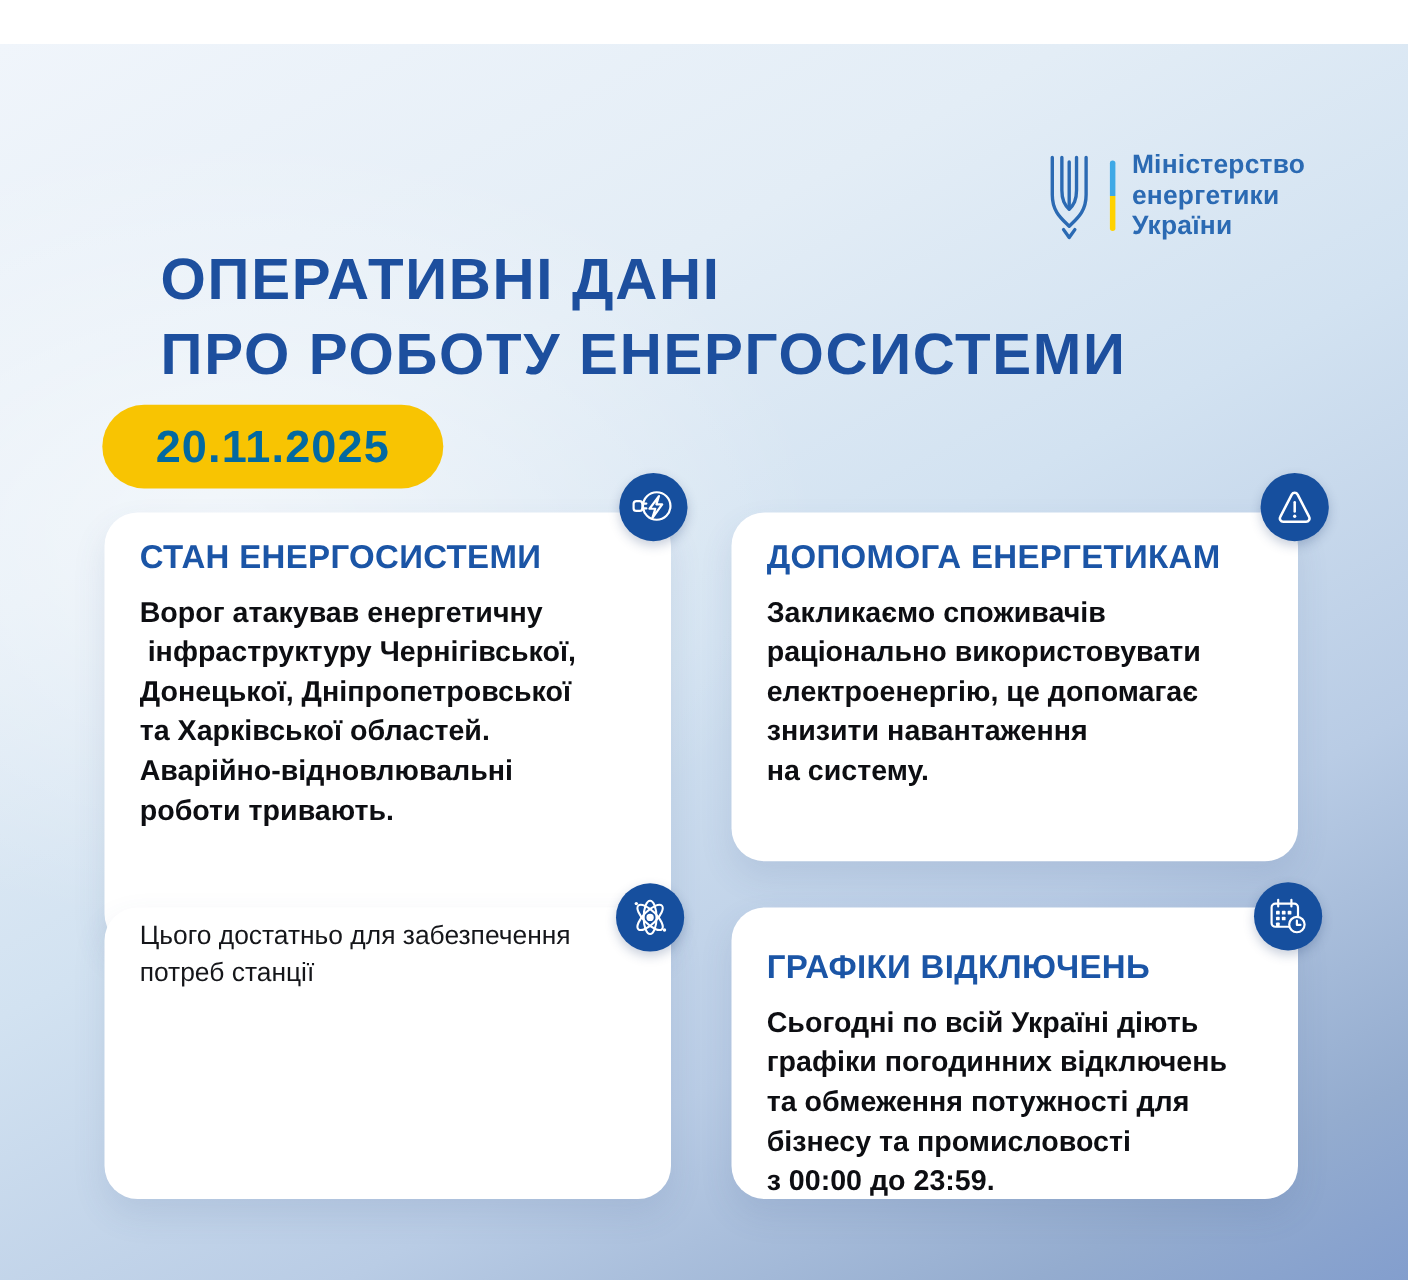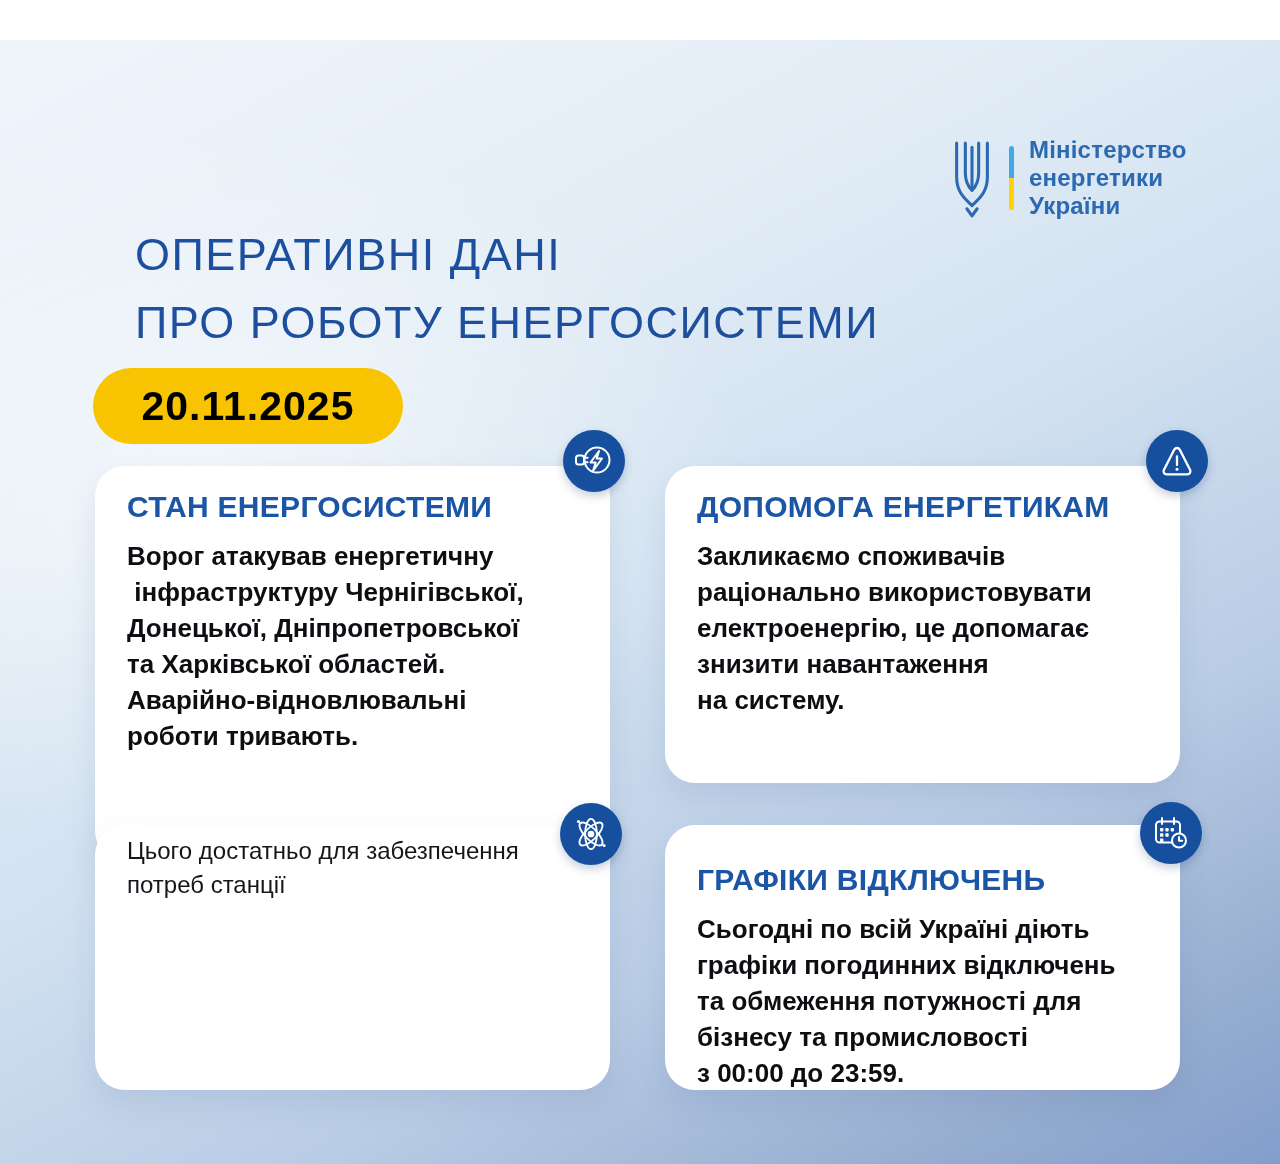--- a/index.html
+++ b/index.html
@@ -29,34 +29,34 @@
     background:linear-gradient(#3fa9e6 0 50%, #ffd200 50% 100%);
   }
   .logo .ministry-text{
     color:#2b6ab3;
     font-size:24px;font-weight:bold;line-height:28px;
     letter-spacing:0.2px;
   }
 
   
   .title{
-    position:absolute; left:135px; top:181px;
+    position:absolute; left:146px; top:181px;
     color:#1d4f9e;
-    font-size:45px; font-weight:normal;
+    font-size:53px; font-weight:bold;
     line-height:68px; letter-spacing:1.5px;
     white-space:nowrap;
   }
 
   
   .date-pill{
     position:absolute; left:93px; top:328px;
     width:310px; height:76px; border-radius:40px;
     background:#f8c402;
     display:flex; align-items:center; justify-content:center;
-    color:#000000; font-size:41px; font-weight:bold; letter-spacing:1px;
+    color:#0369a1; font-size:41px; font-weight:bold; letter-spacing:1px;
   }
 
   
   .card{
     position:absolute;
     width:515px;
     background:#ffffff;
     border-radius:30px;
     box-shadow:0 14px 30px rgba(64,92,140,0.12);
     padding:0 18px 0 32px;

